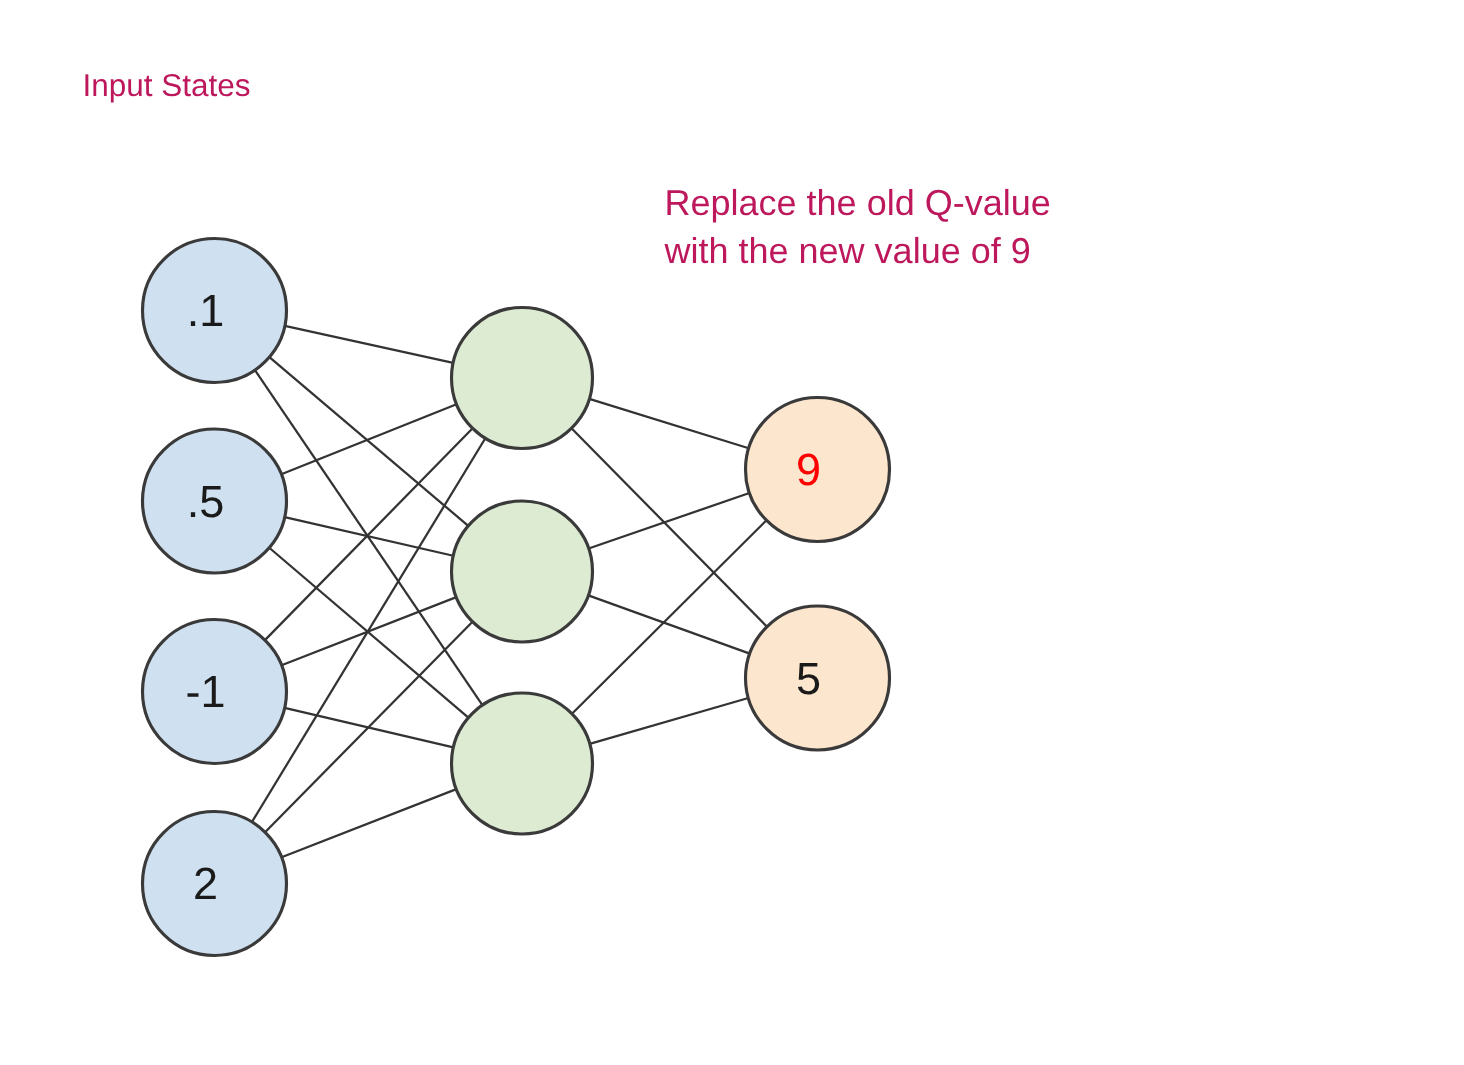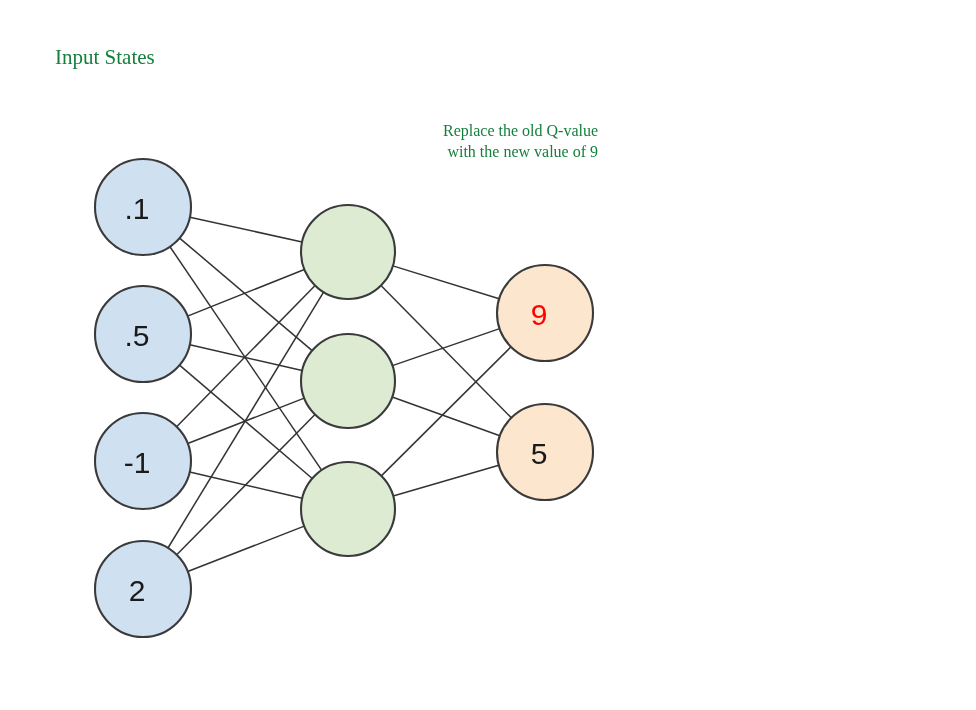--- a/index.html
+++ b/index.html
@@ -39,35 +39,34 @@
     font-size: 30px;
     fill: #1a1a1a;
     text-anchor: middle;
     dominant-baseline: central;
   }
   .node-label.highlight {
     fill: #ff0000;
   }
   .caption {
     position: absolute;
-    font-family: Liberation Serif, serif;
-    color: #15803d;
+    font-family: Liberation Sans, sans-serif;
+    color: #be185d;
     white-space: pre-line;
     line-height: 1.33;
-    text-align: right;
   }
   #input-states-label {
     left: 55px;
     top: 44px;
     font-size: 21px;
   }
   #replace-note {
     left: 443px;
     top: 120px;
-    font-size: 16px;
+    font-size: 24px;
   }
   #retrain-note {
     left: 655px;
     top: 319px;
     font-size: 24px;
   }
 </style>
 </head>
 <body>
 

